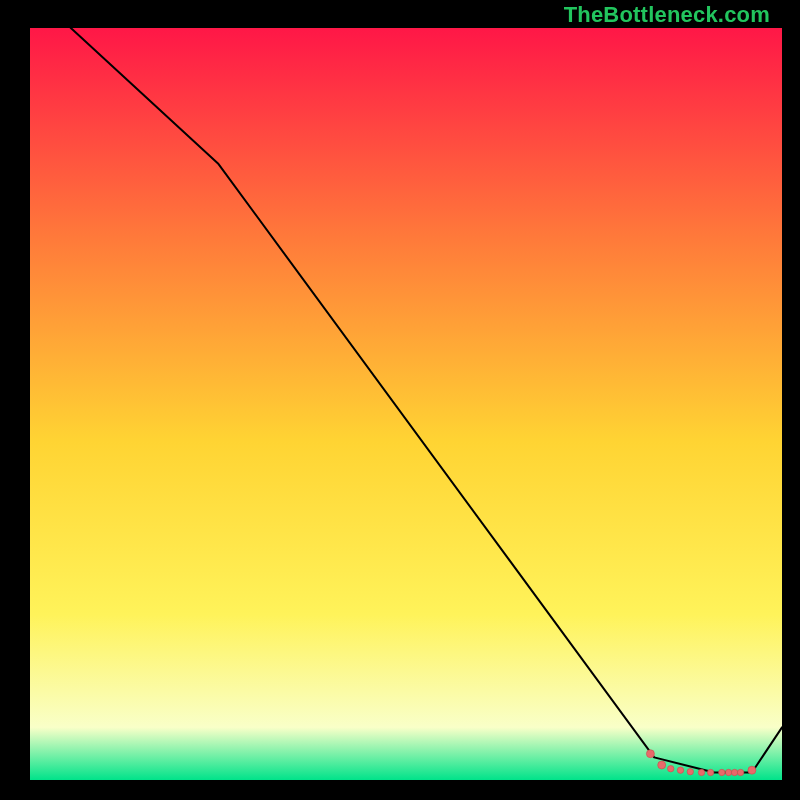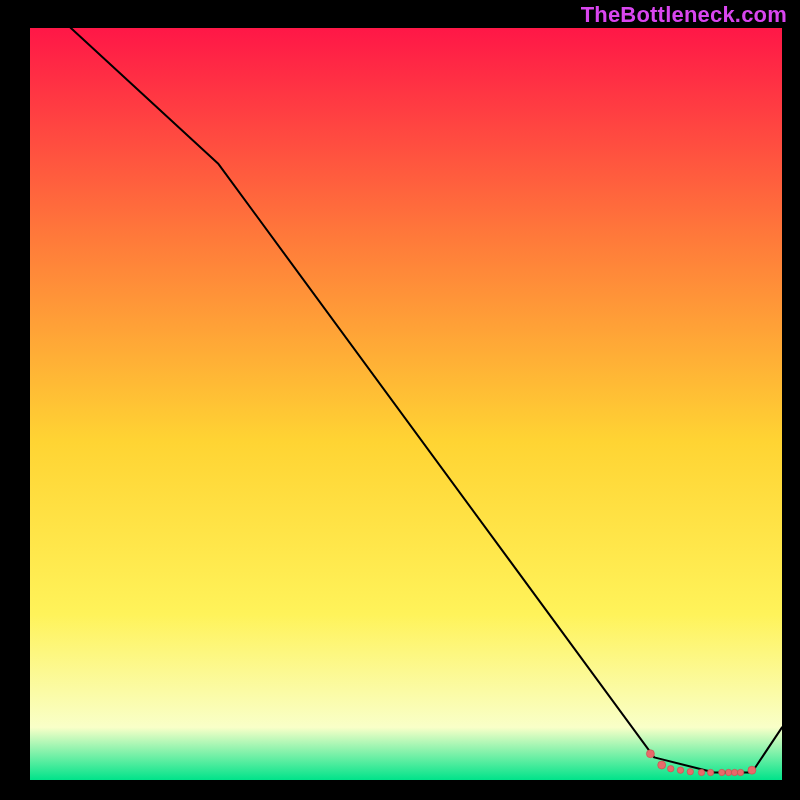--- a/index.html
+++ b/index.html
@@ -13,24 +13,24 @@
   }
   .frame {
     position: relative;
     width: 800px;
     height: 800px;
     background: #000000;
   }
   .watermark {
     position: absolute;
     top: 2px;
-    right: 13px;
+    right: 30px;
     font-size: 22px;
     font-weight: 600;
-    color: #d946ef;
+    color: #22c55e;
     letter-spacing: 0.2px;
   }
   .plot-area {
     position: absolute;
     left: 30px;
     top: 28px;
     width: 752px;
     height: 752px;
   }
   .plot-area svg {

